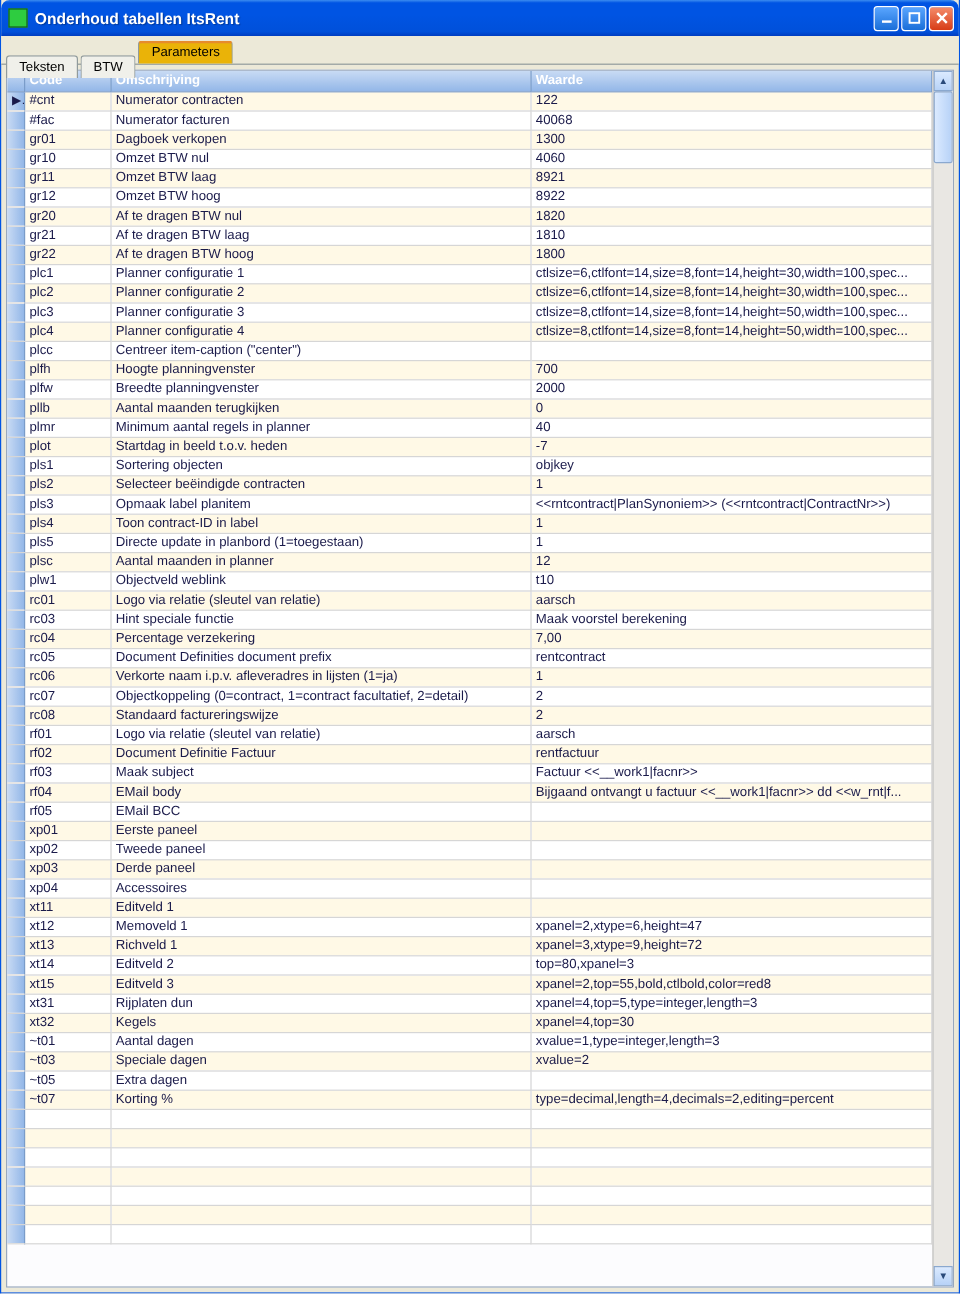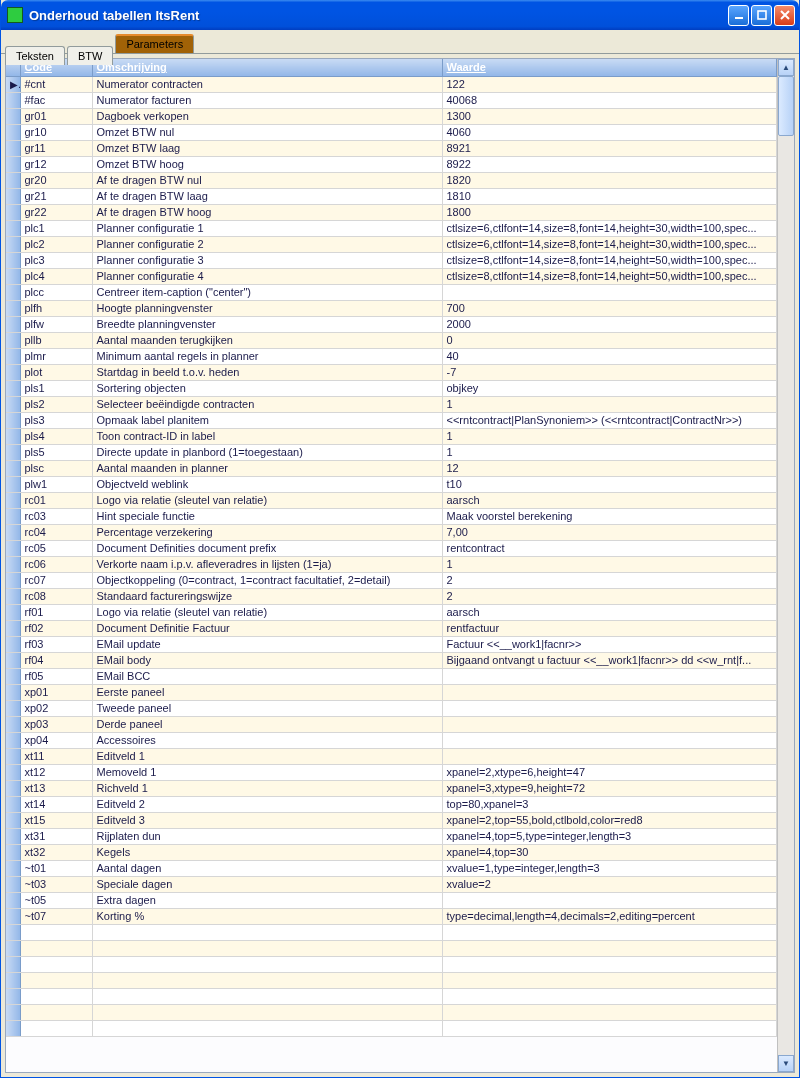--- a/index.html
+++ b/index.html
@@ -71,21 +71,21 @@
     border-bottom: none;
     background: #f0f0ea;
     margin-right: 2px;
     border-radius: 3px 3px 0 0;
     font-size: 11px;
     cursor: pointer;
     position: relative;
     top: 12px;
   }
   .tab.active {
-    background: #a16207;
+    background: #eab308;
     border-top: 2px solid #e68b2c;
     padding-top: 2px;
     top: 0;
     z-index: 2;
   }
 
   .gridwrap {
     flex: 1;
     background: #fcfcfe;
     margin: 4px;
@@ -105,21 +105,20 @@
   thead th {
     background: linear-gradient(to bottom, #c9dbf4, #93b7e8);
     color: #fff;
     font-weight: bold;
     font-size: 11px;
     text-align: left;
     padding: 2px 4px;
     border-right: 1px solid #7a9cc9;
     border-bottom: 1px solid #7a9cc9;
     height: 17px;
-    text-decoration: underline;
   }
   thead th.indicator {
     background: linear-gradient(to bottom, #c9dbf4, #93b7e8);
   }
   tbody td {
     border-right: 1px solid #d6d6d6;
     border-bottom: 1px solid #d6d6d6;
     padding: 1px 4px;
     white-space: nowrap;
     overflow: hidden;
@@ -419,21 +418,21 @@
             </tr>
             <tr>
               <td class="indicator"></td>
               <td class="cell">rf02</td>
               <td class="cell">Document Definitie Factuur</td>
               <td class="cell">rentfactuur</td>
             </tr>
             <tr>
               <td class="indicator"></td>
               <td class="cell">rf03</td>
-              <td class="cell">EMail update</td>
+              <td class="cell">Maak subject</td>
               <td class="cell">Factuur &lt;&lt;__work1|facnr&gt;&gt;</td>
             </tr>
             <tr>
               <td class="indicator"></td>
               <td class="cell">rf04</td>
               <td class="cell">EMail body</td>
               <td class="cell">Bijgaand ontvangt u factuur &lt;&lt;__work1|facnr&gt;&gt; dd &lt;&lt;w_rnt|f...</td>
             </tr>
             <tr>
               <td class="indicator"></td>

